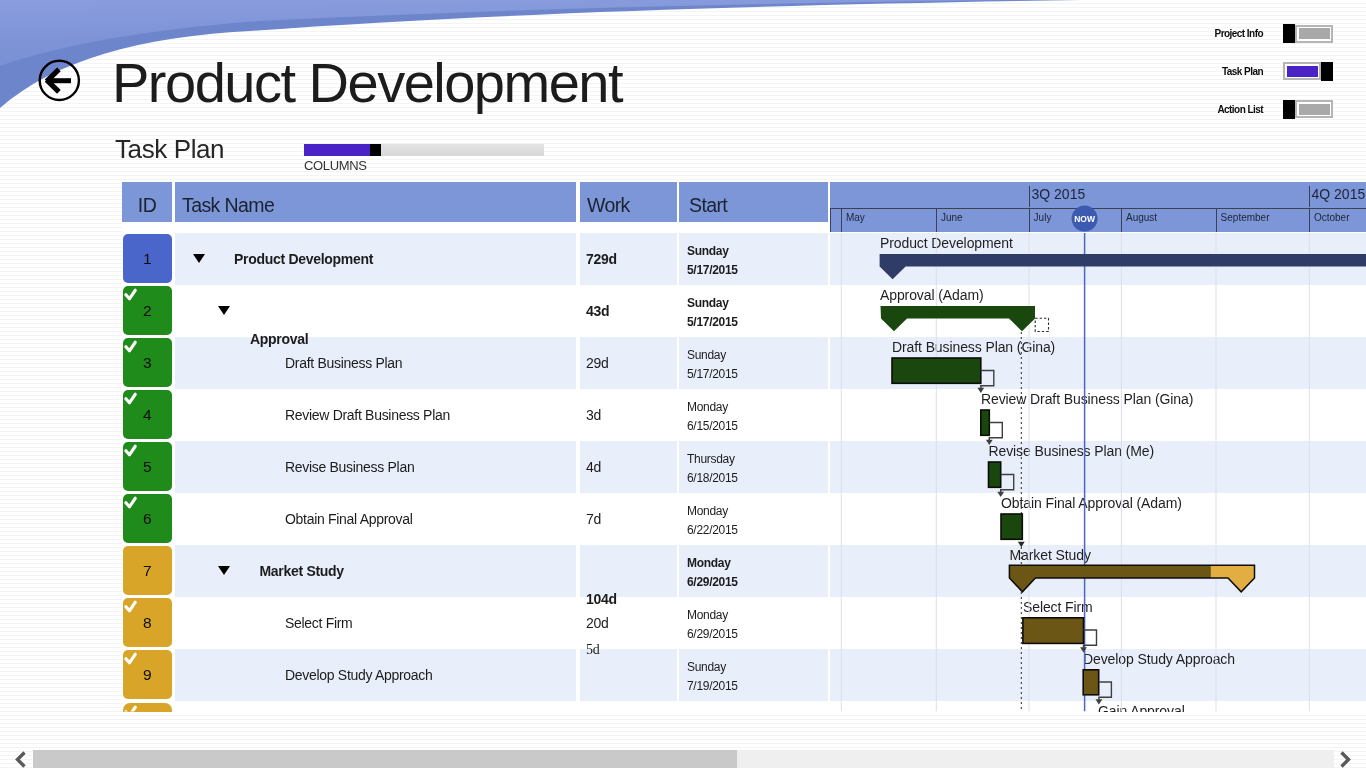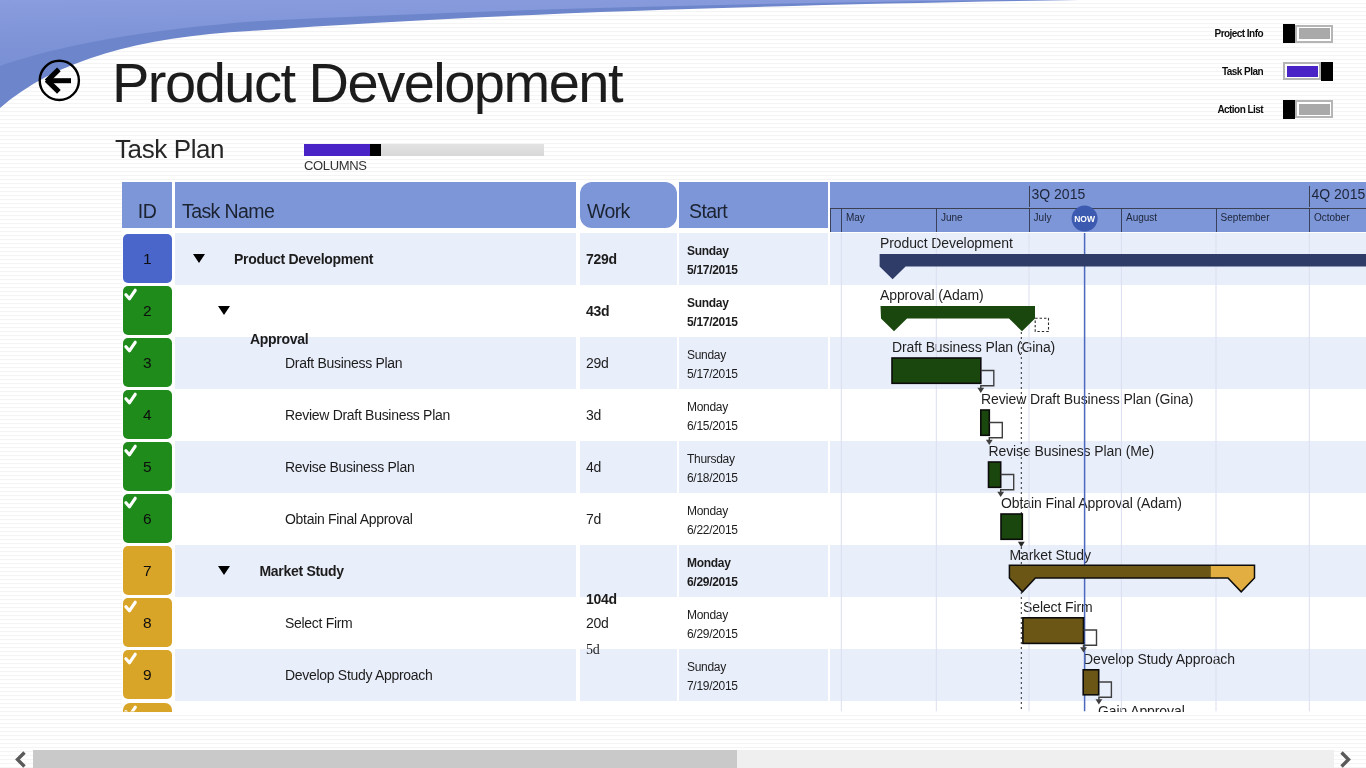--- a/index.html
+++ b/index.html
@@ -9,21 +9,21 @@
   font-family:"Liberation Sans", sans-serif;
   background:repeating-linear-gradient(180deg,#ffffff 0px,#ffffff 2.6px,#f4f4f4 2.6px,#f4f4f4 4px);
   position:relative;
 }
 .abs { position:absolute; }
 #title { left:112px; top:50px; font-size:56px; letter-spacing:-1.5px; color:#1c1c1c; }
 #secthead { left:115px; top:134px; font-size:26px; letter-spacing:-0.4px; color:#262626; }
 #columns { left:304px; top:157.5px; font-size:13px; color:#333; letter-spacing:-0.35px;}
 .tlabel { font-size:10px; font-weight:bold; color:#0d0d0d; width:160px; text-align:right; letter-spacing:-0.55px; line-height:15px; }
 
-.hcell { position:absolute; top:182px; height:46px; background:#7d96d7; color:#1b2230; font-size:19.5px; letter-spacing:-0.6px; }
+.hcell { position:absolute; top:182px; height:40px; background:#7d96d7; color:#1b2230; font-size:19.5px; letter-spacing:-0.6px; }
 .hcell span { position:absolute; bottom:5.5px; }
 .rowband { position:absolute; left:175px; width:1191px; height:52px; }
 .gapstrip { position:absolute; top:233px; height:479px; background:#fff; }
 .idbox { position:absolute; left:122.5px; width:49.5px; height:48.5px; border-radius:5px; color:#0e0e0e; font-size:15.5px; text-align:center; line-height:49px; }
 .tname { position:absolute; font-size:14px; color:#1c1c1c; line-height:52px; height:52px; letter-spacing:-0.3px;}
 .tri { position:absolute; width:0; height:0; border-left:6.5px solid transparent; border-right:6.5px solid transparent; border-top:9px solid #000; }
 .wk { position:absolute; left:586px; font-size:14px; color:#1c1c1c; line-height:52px; letter-spacing:-0.3px;}
 .st { position:absolute; left:687px; font-size:12px; color:#1c1c1c; line-height:19px; letter-spacing:-0.3px;}
 .b { font-weight:bold; }
 .glab { position:absolute; font-size:14px; color:#1f1f1f; letter-spacing:-0.1px; line-height:14px; white-space:nowrap; }
@@ -75,21 +75,21 @@
   </div>
 
 <div class="abs" style="left:122px;top:182px;width:1244px;height:530px;background:#fff"></div>
 
 <div class="hcell" style="left:122px;width:50px;">
     <span style="left:0;width:50px;text-align:center;">ID</span>
   </div>
 <div class="hcell" style="left:175px;width:401px;">
     <span style="left:7px;">Task Name</span>
   </div>
-<div class="hcell" style="left:580px;width:96.5px;border-radius:12px;">
+<div class="hcell" style="left:580px;width:96.5px;">
     <span style="left:7px;">Work</span>
   </div>
 <div class="hcell" style="left:679px;width:148.5px;">
     <span style="left:10px;">Start</span>
   </div>
 
 <div id="gh">
   <div id="ghq"></div>
   <div style="position:absolute;left:0;top:26.5px;width:1.4px;height:23.5px;background:#39415c"></div>
   <div class="qlab" style="left:199px;width:280px;">3Q 2015</div>

